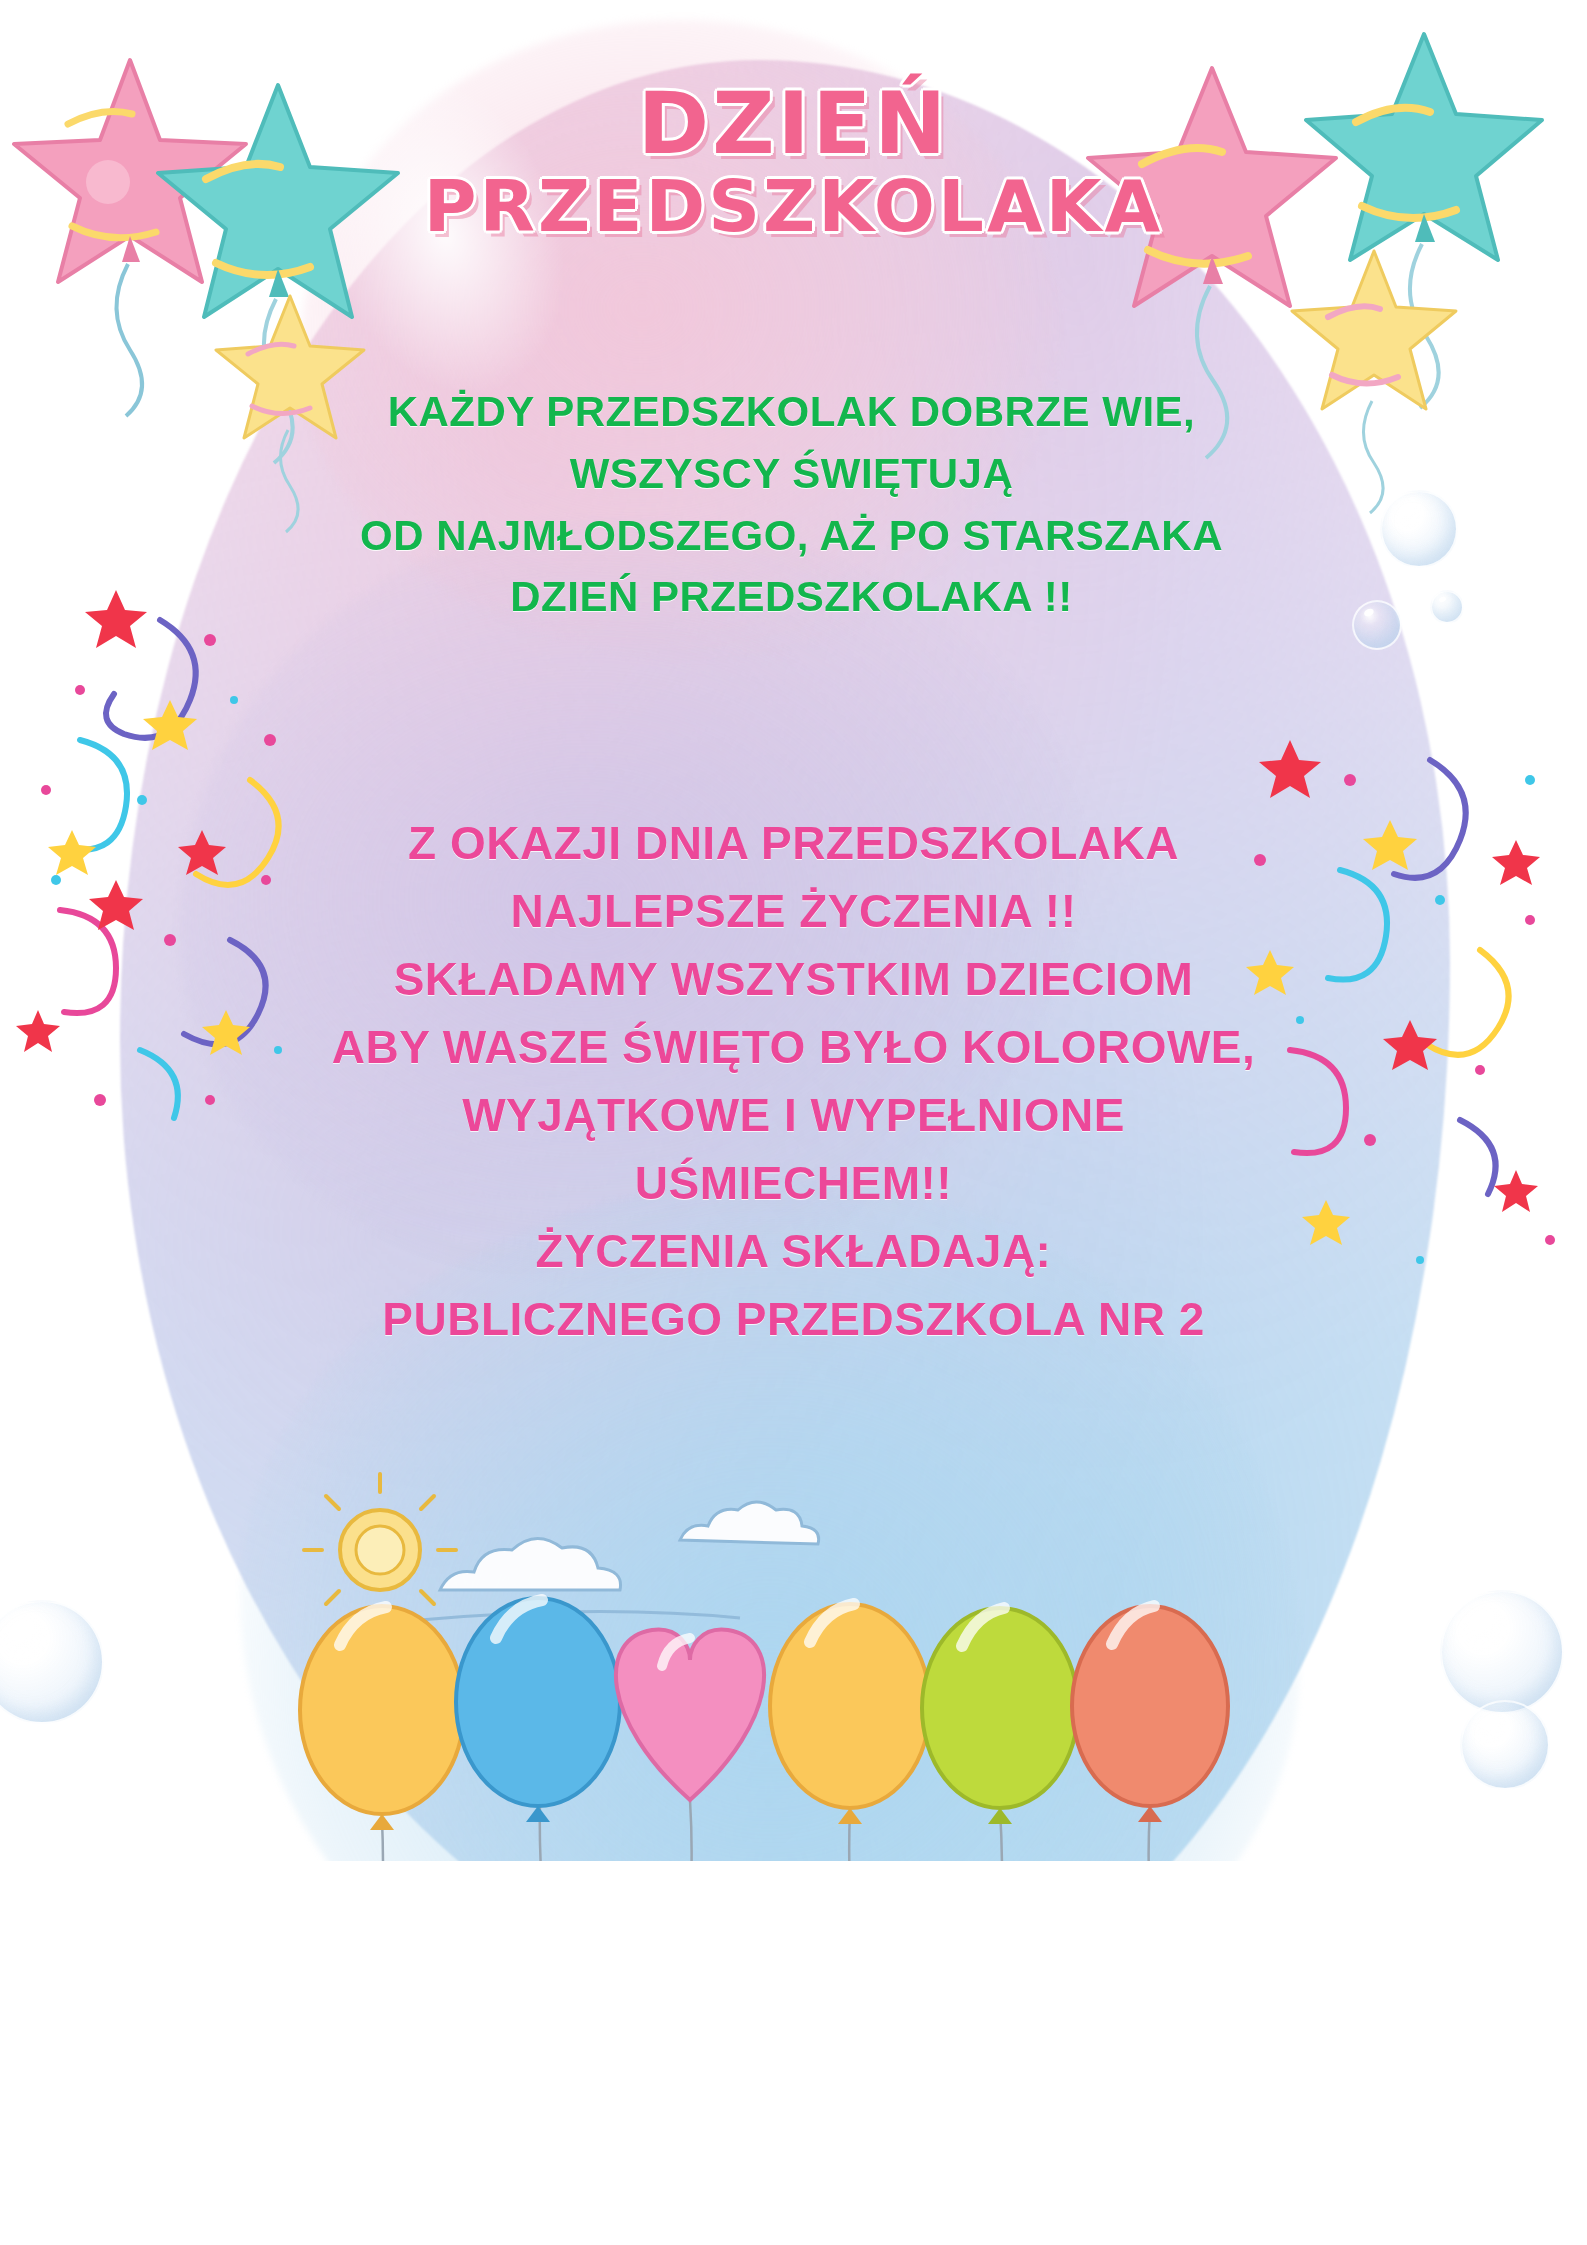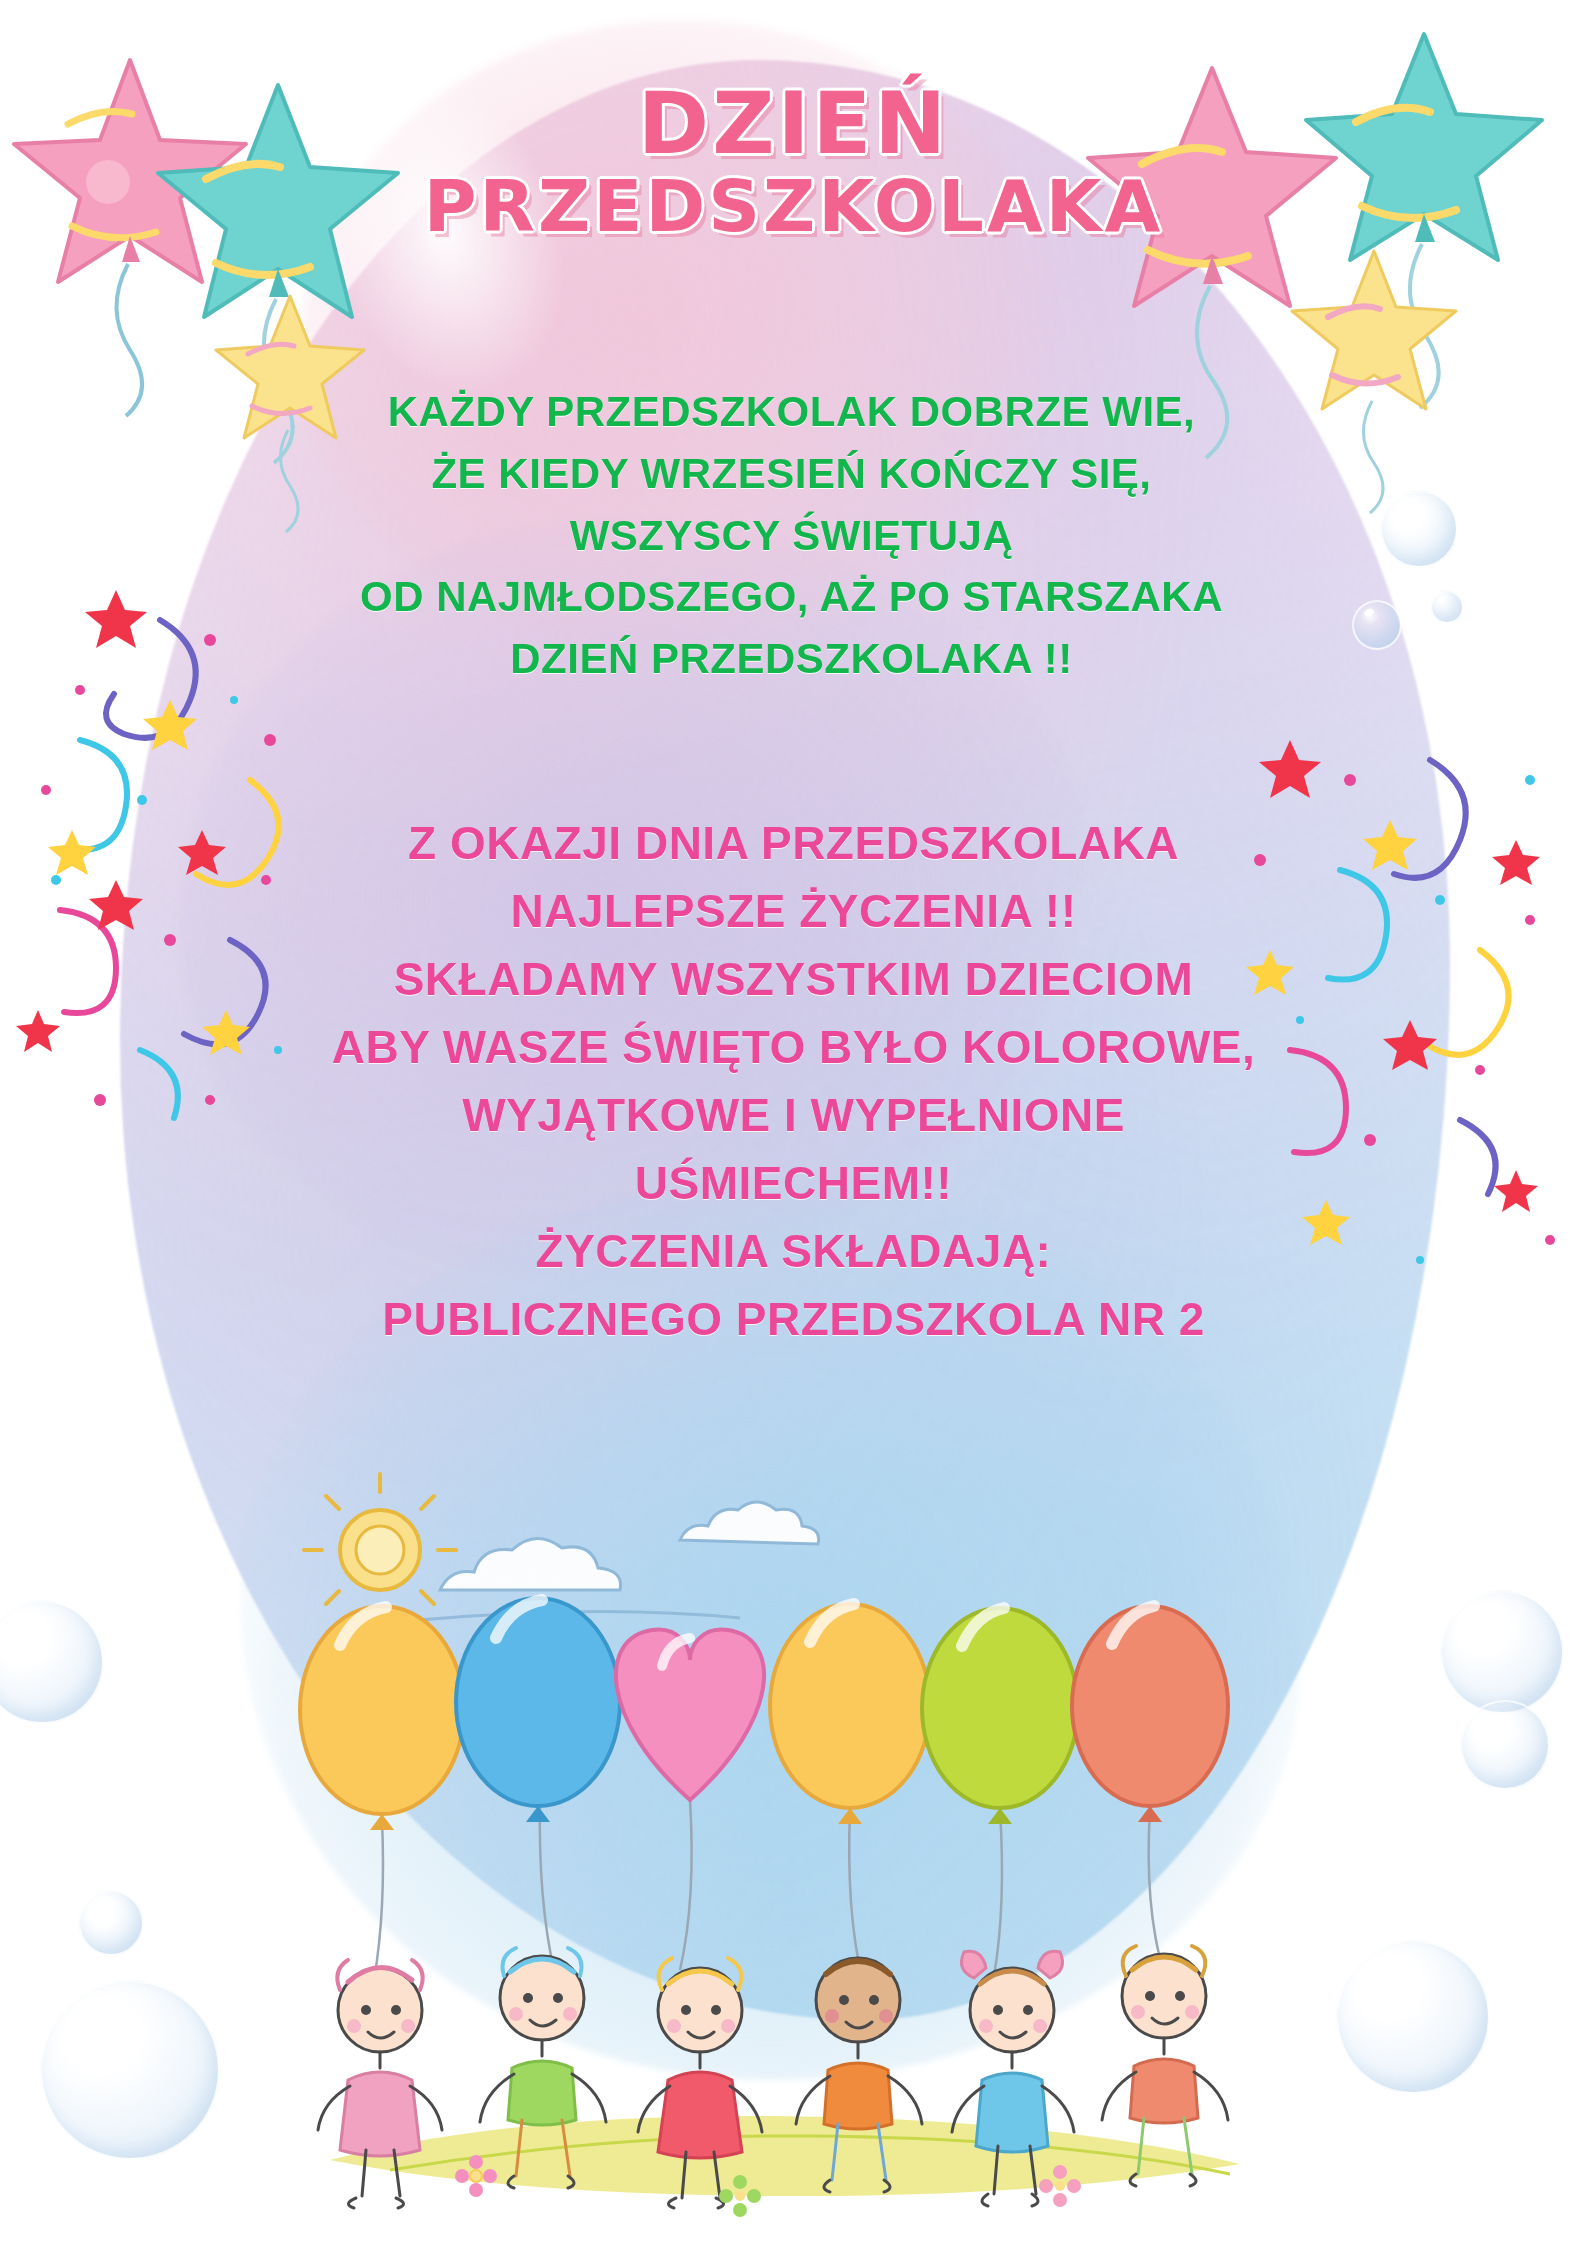--- a/index.html
+++ b/index.html
@@ -6,21 +6,21 @@
     margin: 0;
     padding: 0;
     background: #ffffff;
   }
   body {
     font-family: "Liberation Sans", sans-serif;
   }
   .poster {
     position: relative;
     width: 1587px;
-    height: 2245px;
+    height: 1861px;
     overflow: hidden;
     background: #ffffff;
   }
 
   
   .bg-layer { position: absolute; inset: 0; overflow: hidden; }
 
   .blob-main {
     position: absolute;
     left: 120px; top: 60px;
@@ -325,21 +325,20 @@
     </div>
   </div>
 
   <div class="title-wrap">
     <div class="title-line line1">DZIEŃ</div>
     <div class="title-line line2">PRZEDSZKOLAKA</div>
   </div>
 
   <div class="verse">
     <p>KAŻDY PRZEDSZKOLAK DOBRZE WIE,</p>
-    <p>ŻE KIEDY WRZESIEŃ  KOŃCZY SIĘ,</p>
     <p>WSZYSCY ŚWIĘTUJĄ</p>
     <p>OD NAJMŁODSZEGO,  AŻ  PO STARSZAKA</p>
     <p>DZIEŃ  PRZEDSZKOLAKA !!</p>
   </div>
 
   <div class="wishes">
     <p>Z OKAZJI DNIA PRZEDSZKOLAKA</p>
     <p>NAJLEPSZE ŻYCZENIA !!</p>
     <p>SKŁADAMY WSZYSTKIM DZIECIOM</p>
     <p>ABY WASZE ŚWIĘTO BYŁO KOLOROWE,</p>

